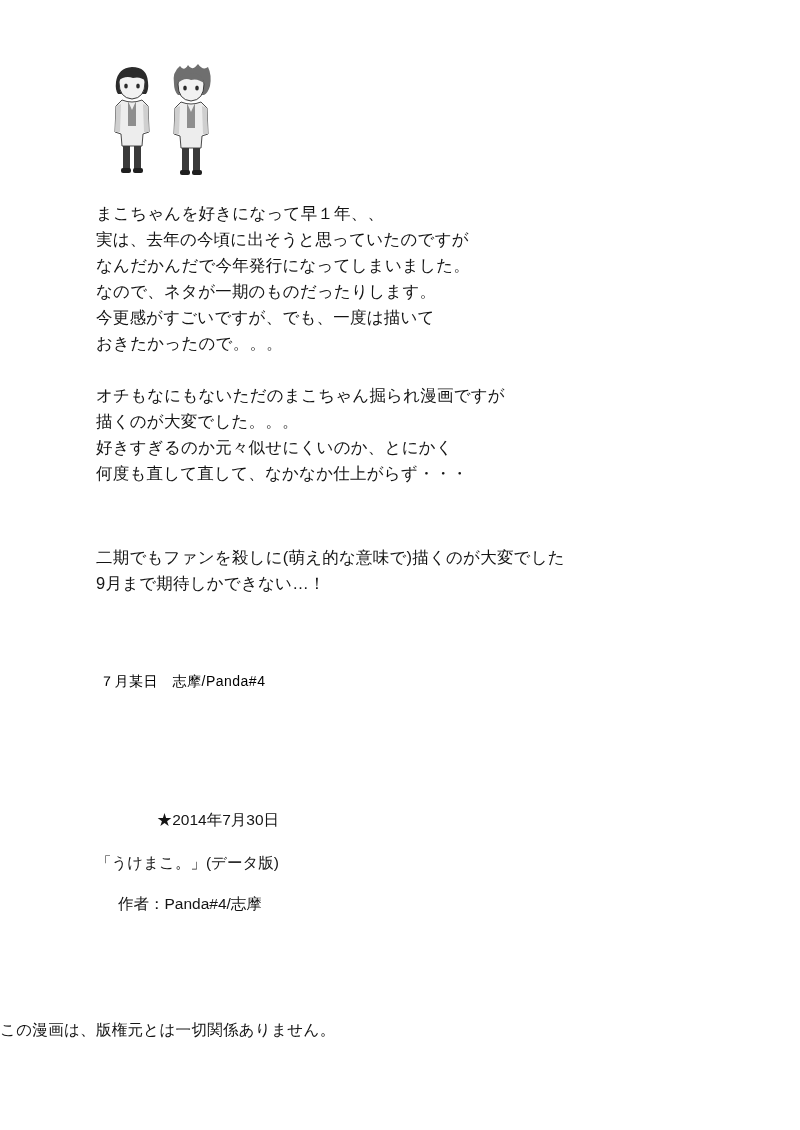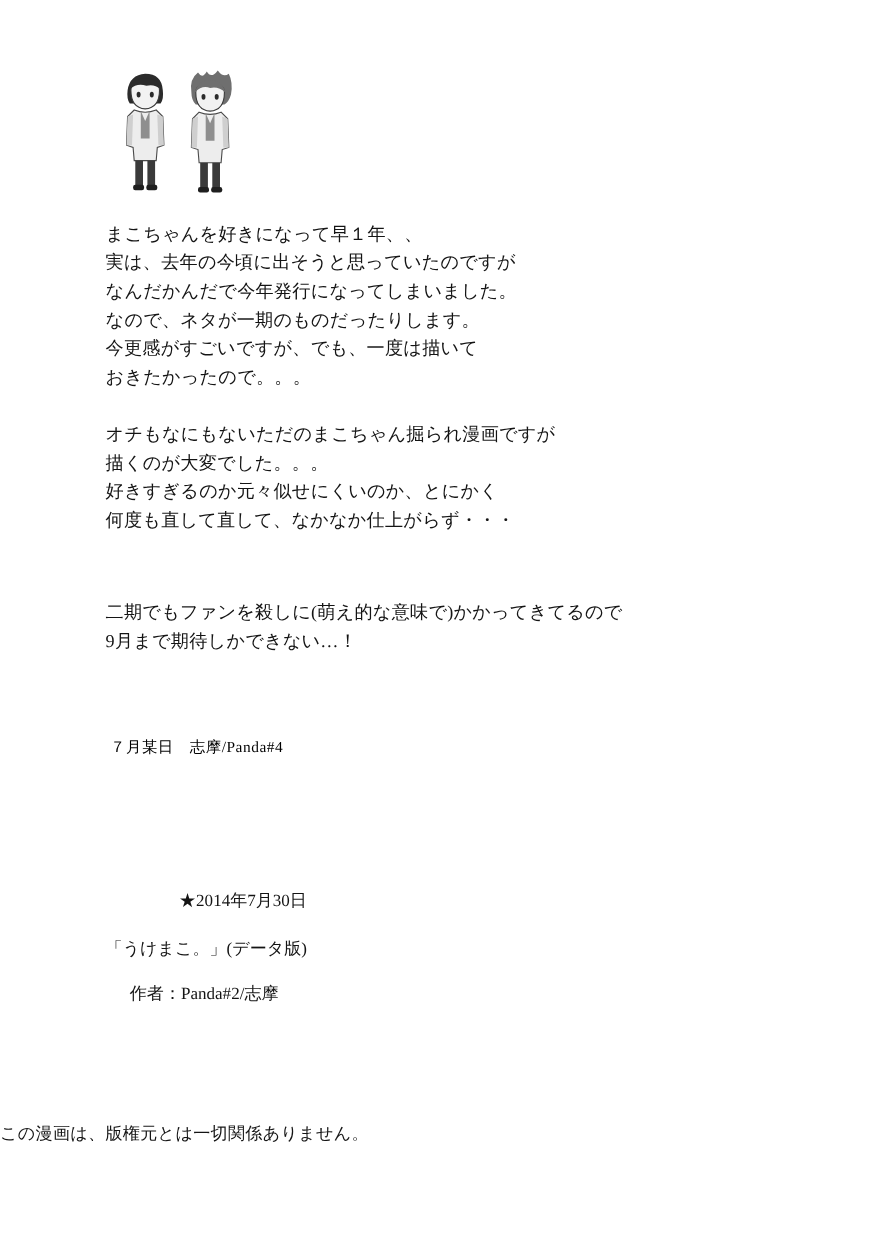--- a/index.html
+++ b/index.html
@@ -15,21 +15,20 @@
     color: #1a1a1a;
     overflow: hidden;
   }
 
   .page {
     position: absolute;
     left: 0; top: 0;
     width: 776px;
     height: 1130px;
     background: #ffffff;
-    font-family: Liberation Serif, serif;
   }
 
   
   .illustration {
     position: absolute;
     left: 100px;
     top: 60px;
     width: 150px;
     height: 130px;
   }
@@ -158,27 +157,27 @@
 なので、ネタが一期のものだったりします。
 今更感がすごいですが、でも、一度は描いて
 おきたかったので。。。</p>
     <div class="para-gap"></div>
     <p>オチもなにもないただのまこちゃん掘られ漫画ですが
 描くのが大変でした。。。
 好きすぎるのか元々似せにくいのか、とにかく
 何度も直して直して、なかなか仕上がらず・・・</p>
     <div class="para-gap"></div>
     <div class="para-gap-lg"></div>
-    <p>二期でもファンを殺しに(萌え的な意味で)かかってきてるので
+    <p>二期でもファンを殺しに(萌え的な意味で)描くのが大変でした
 9月まで期待しかできない…！</p>
   </div>
 
   <div class="signature">７月某日　志摩/Panda#4</div>
 
   <div class="colophon">
     <div class="star-line">★2014年7月30日</div>
     <div class="title-line">「うけまこ。」(データ版)</div>
-    <div class="indent">作者：Panda#2/志摩</div>
+    <div class="indent">作者：Panda#4/志摩</div>
   </div>
 
   <div class="disclaimer">この漫画は、版権元とは一切関係ありません。</div>
 
 </div>
 
 </body></html>

